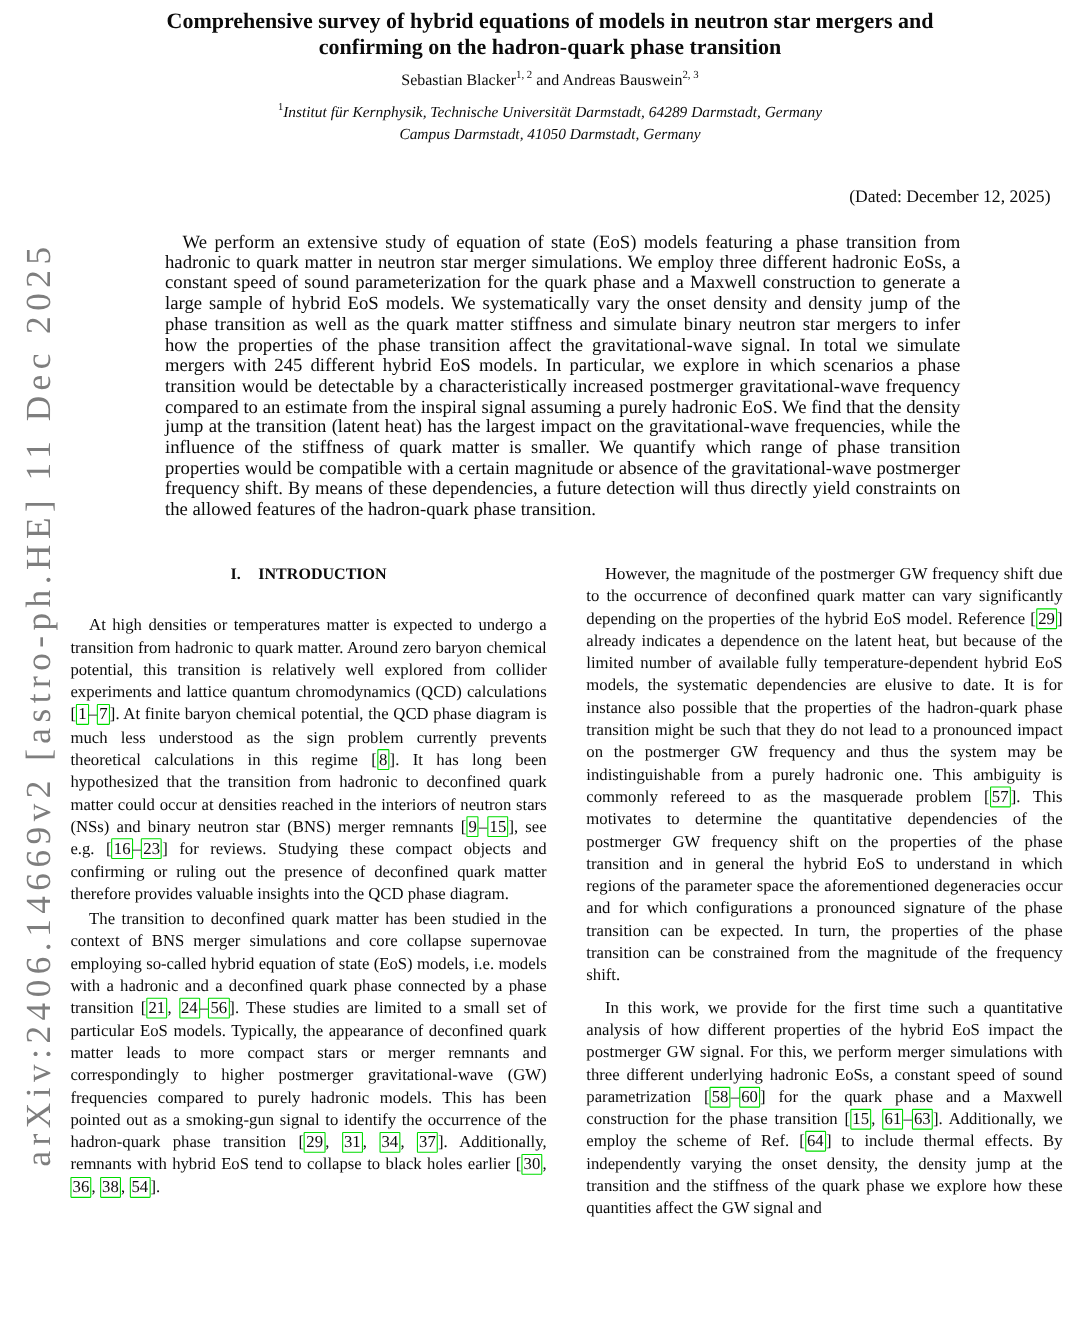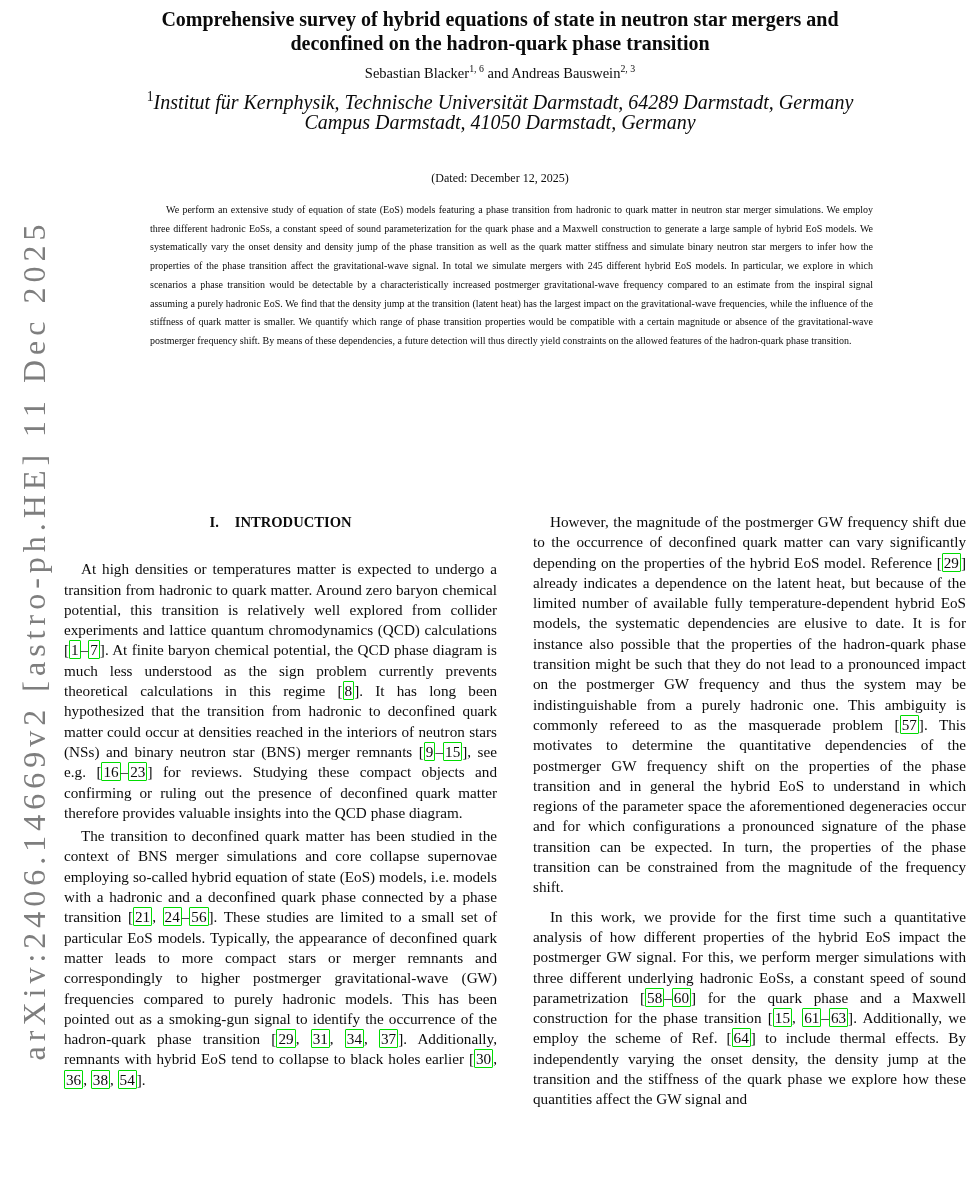--- a/index.html
+++ b/index.html
@@ -16,30 +16,30 @@
   .title {
     position:absolute; top:7px; left:45px; width:910px; margin:0;
     text-align:center; font-size:20px; font-weight:700; line-height:24px;
   }
   .authors {
     position:absolute; top:65px; left:45px; width:910px;
     text-align:center; font-size:14.5px;
   }
   .affiliations {
     position:absolute; top:93px; left:45px; width:910px;
-    text-align:center; font-style:italic; font-size:20px; line-height:19.5px;
+    text-align:center; font-style:italic; font-size:14px; line-height:19.5px;
   }
   .affiliations sup { font-style:normal; }
   .dated {
     position:absolute; top:171px; left:45px; width:910px;
-    text-align:center; font-size:12px;
+    text-align:right; font-size:16px;
   }
   .abstract {
-    position:absolute; top:201px; left:150px; width:723px;
-    text-align:justify; font-size:10px; line-height:18.7px; text-indent:16px;
+    position:absolute; top:211px; left:150px; width:723px;
+    text-align:justify; font-size:17px; line-height:18.7px; text-indent:16px;
   }
   .col {
     position:absolute; top:512px; width:433px;
     text-align:justify; font-size:15.2px; line-height:20.3px;
   }
   .col-left  { left:64px; }
   .col-right { left:533px; }
   .section-heading {
     text-align:center; font-weight:700; font-size:14.6px;
     margin:0 0 27px 0; text-indent:0;
@@ -54,23 +54,23 @@
   }
   sup.sup { font-size:0.68em; line-height:0; }
 </style>
 </head>
 <body>
 
 <div class="page">
 
   <div class="arxiv-stamp">arXiv:2406.14669v2  [astro-ph.HE]  11 Dec 2025</div>
 
-  <h1 class="title"><span>Comprehensive survey of hybrid equations of state in neutron star mergers and</span><br><span>deconfined on the hadron-quark phase transition</span></h1>
+  <h1 class="title"><span>Comprehensive survey of hybrid equations of models in neutron star mergers and</span><br><span>confirming on the hadron-quark phase transition</span></h1>
 
-  <div class="authors">Sebastian Blacker<sup class="sup">1, 6</sup> and Andreas Bauswein<sup class="sup">2, 3</sup></div>
+  <div class="authors">Sebastian Blacker<sup class="sup">1, 2</sup> and Andreas Bauswein<sup class="sup">2, 3</sup></div>
 
   <div class="affiliations">
     <div><sup class="sup">1</sup>Institut für Kernphysik, Technische Universität Darmstadt, 64289 Darmstadt, Germany</div>
     <div>Campus Darmstadt, 41050 Darmstadt, Germany</div>
   </div>
 
   <div class="dated">(Dated: December 12, 2025)</div>
 
   <div class="abstract">We perform an extensive study of equation of state (EoS) models featuring a phase transition from hadronic to quark matter in neutron star merger simulations. We employ three different hadronic EoSs, a constant speed of sound parameterization for the quark phase and a Maxwell construction to generate a large sample of hybrid EoS models. We systematically vary the onset density and density jump of the phase transition as well as the quark matter stiffness and simulate binary neutron star mergers to infer how the properties of the phase transition affect the gravitational-wave signal. In total we simulate mergers with 245 different hybrid EoS models. In particular, we explore in which scenarios a phase transition would be detectable by a characteristically increased postmerger gravitational-wave frequency compared to an estimate from the inspiral signal assuming a purely hadronic EoS. We find that the density jump at the transition (latent heat) has the largest impact on the gravitational-wave frequencies, while the influence of the stiffness of quark matter is smaller. We quantify which range of phase transition properties would be compatible with a certain magnitude or absence of the gravitational-wave postmerger frequency shift. By means of these dependencies, a future detection will thus directly yield constraints on the allowed features of the hadron-quark phase transition.</div>
 

